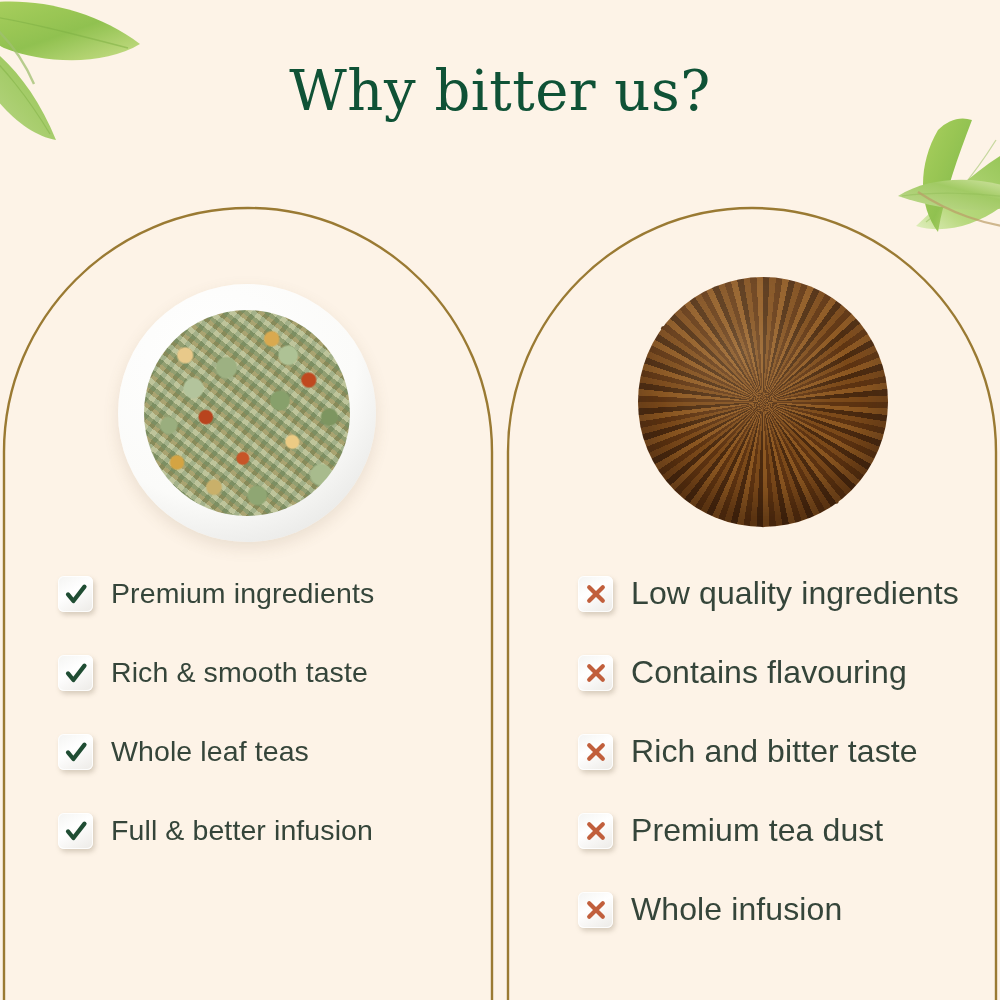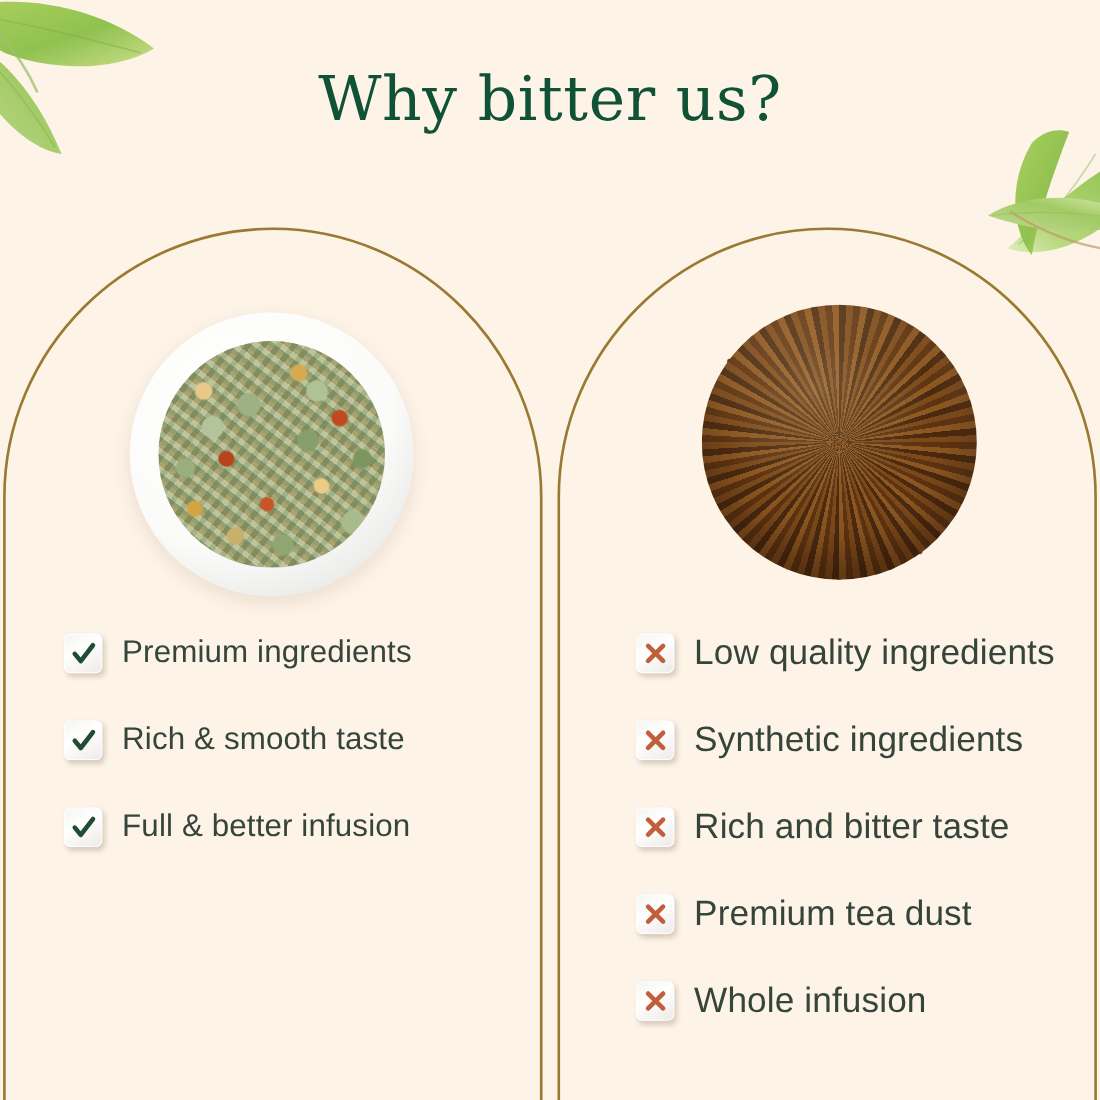--- a/index.html
+++ b/index.html
@@ -262,20 +262,28 @@
             </svg>
         </span>
         <span class="feature-label">Rich &amp; smooth taste</span>
       </li>
       <li class="feature-item">
         <span class="mark-box">
           <svg width="24" height="24" viewBox="0 0 24 24">
               <path d="M4 12.4 L9.4 19 L20.5 4.6" stroke="#1f4d33" stroke-width="4.2" stroke-linecap="round" stroke-linejoin="round" fill="none"></path>
             </svg>
         </span>
+        <span class="feature-label">Whole leaf teas</span>
+      </li>
+      <li class="feature-item">
+        <span class="mark-box">
+          <svg width="24" height="24" viewBox="0 0 24 24">
+              <path d="M4 12.4 L9.4 19 L20.5 4.6" stroke="#1f4d33" stroke-width="4.2" stroke-linecap="round" stroke-linejoin="round" fill="none"></path>
+            </svg>
+        </span>
         <span class="feature-label">Full &amp; better infusion</span>
       </li>
     </ul>
   </div>
 
   <div class="column right">
     <div class="product-media">
       <div class="dust-fringe"></div>
       <div class="dust-pile"></div>
     </div>
@@ -288,21 +296,21 @@
             </svg>
         </span>
         <span class="feature-label">Low quality ingredients</span>
       </li>
       <li class="feature-item">
         <span class="mark-box">
           <svg width="24" height="24" viewBox="0 0 24 24">
               <path d="M5.2 5.2 L18.8 18.8 M18.8 5.2 L5.2 18.8" stroke="#c15f3c" stroke-width="4.2" stroke-linecap="round" fill="none"></path>
             </svg>
         </span>
-        <span class="feature-label">Synthetic ingredients</span>
+        <span class="feature-label">Contains flavouring</span>
       </li>
       <li class="feature-item">
         <span class="mark-box">
           <svg width="24" height="24" viewBox="0 0 24 24">
               <path d="M5.2 5.2 L18.8 18.8 M18.8 5.2 L5.2 18.8" stroke="#c15f3c" stroke-width="4.2" stroke-linecap="round" fill="none"></path>
             </svg>
         </span>
         <span class="feature-label">Rich and bitter taste</span>
       </li>
       <li class="feature-item">

